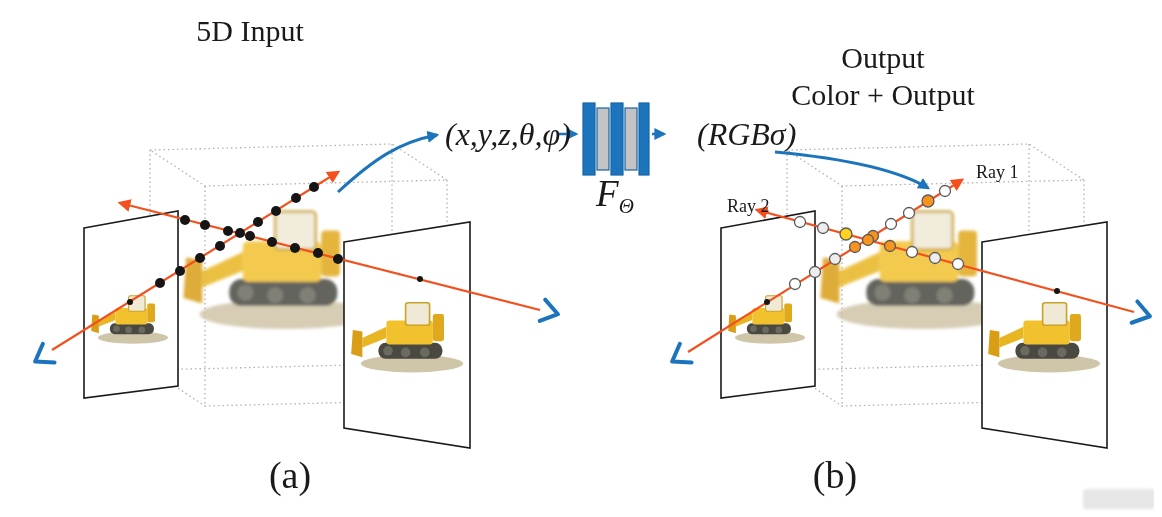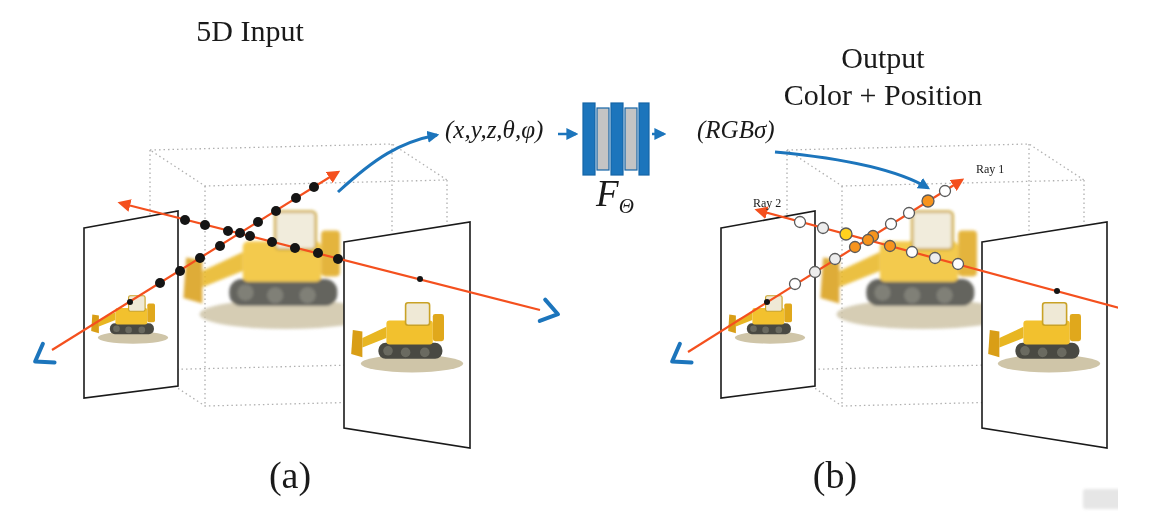--- a/index.html
+++ b/index.html
@@ -1,28 +1,28 @@
 <!DOCTYPE html>
 <html><head>
 <meta charset="utf-8">
 <style>
   html,body{margin:0;padding:0;background:#ffffff;}
   .canvas{
     position:relative;width:1118px;height:517px;background:#ffffff;overflow:hidden;
-    font-family:"Liberation Serif","DejaVu Serif",serif;color:#1a1a1a;
+    font-family:"Liberation Serif","DejaVu Serif",serif;color:#1a1a1a;padding-left:36px;
   }
   .canvas svg{position:absolute;left:0;top:0;}
   .lbl{position:absolute;white-space:nowrap;}
   .title-block{position:absolute;text-align:center;font-size:30px;line-height:37px;}
-  .math{font-style:italic;font-size:25px;}
+  .math{font-style:italic;font-size:32px;}
   .fn{position:absolute;text-align:center;font-style:italic;}
   .fn .main{font-size:37px;}
   .fn .sub{font-size:21px;vertical-align:-7px;}
   .caption{position:absolute;font-size:38px;text-align:center;width:110px;}
-  .raylbl{position:absolute;font-size:12px;}
+  .raylbl{position:absolute;font-size:18px;}
   .watermark{position:absolute;left:1083px;top:489px;width:72px;height:20px;
     background:#e6e6e6;border-radius:3px;filter:blur(1.5px);}
 </style>
 </head>
 <body>
 
 <div class="canvas">
 
   <svg width="1162" height="517" viewBox="0 0 1162 517">
     <defs>
@@ -190,31 +190,31 @@
 
     <path d="M 775,152 C 840,158 895,168 928,188" stroke="#1c75bc" stroke-width="3" fill="none" marker-end="url(#mBlue)"></path>
   </svg>
 
   <div class="title-block" style="left:90px;top:12px;width:320px;">
     <div>5D Input</div>
   </div>
 
   <div class="title-block" style="left:723px;top:12px;width:320px;margin-top:27px;">
     <div>Output</div>
-    <div>Color + Position</div>
+    <div>Color + Output</div>
   </div>
 
   <div class="lbl math" style="left:445px;top:116px;">(x,y,z,θ,φ)</div>
 
   <div class="fn" style="left:580px;top:172px;width:70px;">
     <span class="main">F</span><span class="sub">Θ</span>
   </div>
 
   <div class="lbl math" style="left:697px;top:116px;">(RGBσ)</div>
 
   <div class="raylbl" style="left:976px;top:162px;">Ray 1</div>
-  <div class="raylbl" style="left:753px;top:196px;">Ray 2</div>
+  <div class="raylbl" style="left:727px;top:196px;">Ray 2</div>
 
   <div class="caption" style="left:235px;top:453px;">(a)</div>
   <div class="caption" style="left:780px;top:453px;">(b)</div>
 
   <div class="watermark"></div>
 </div>
 
 </body></html>

